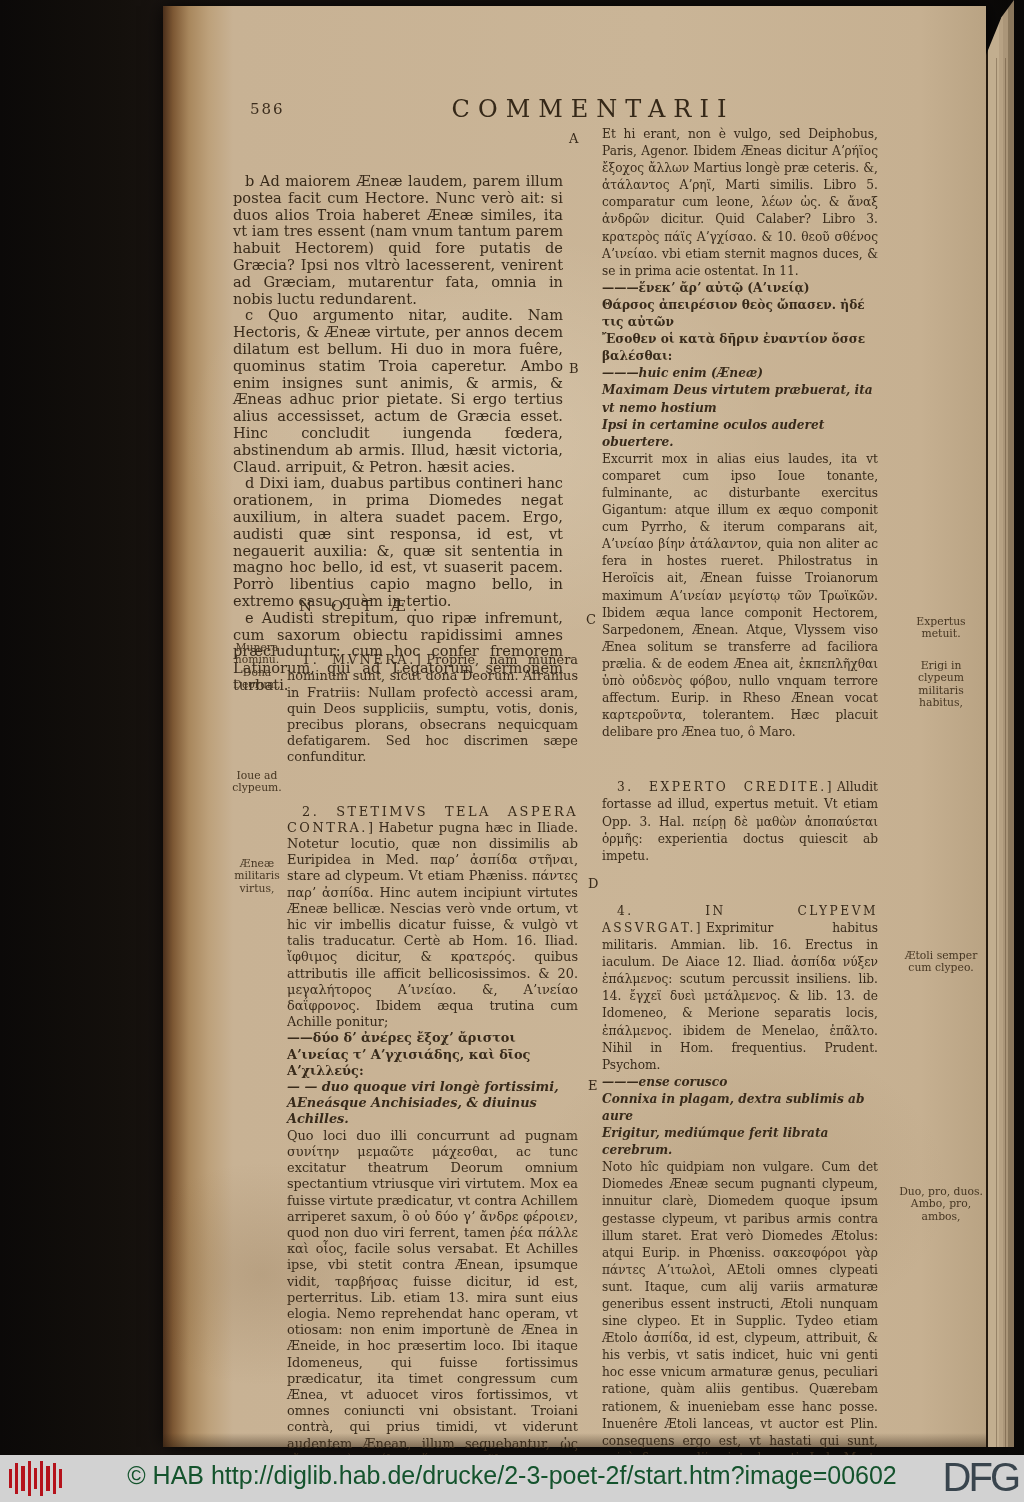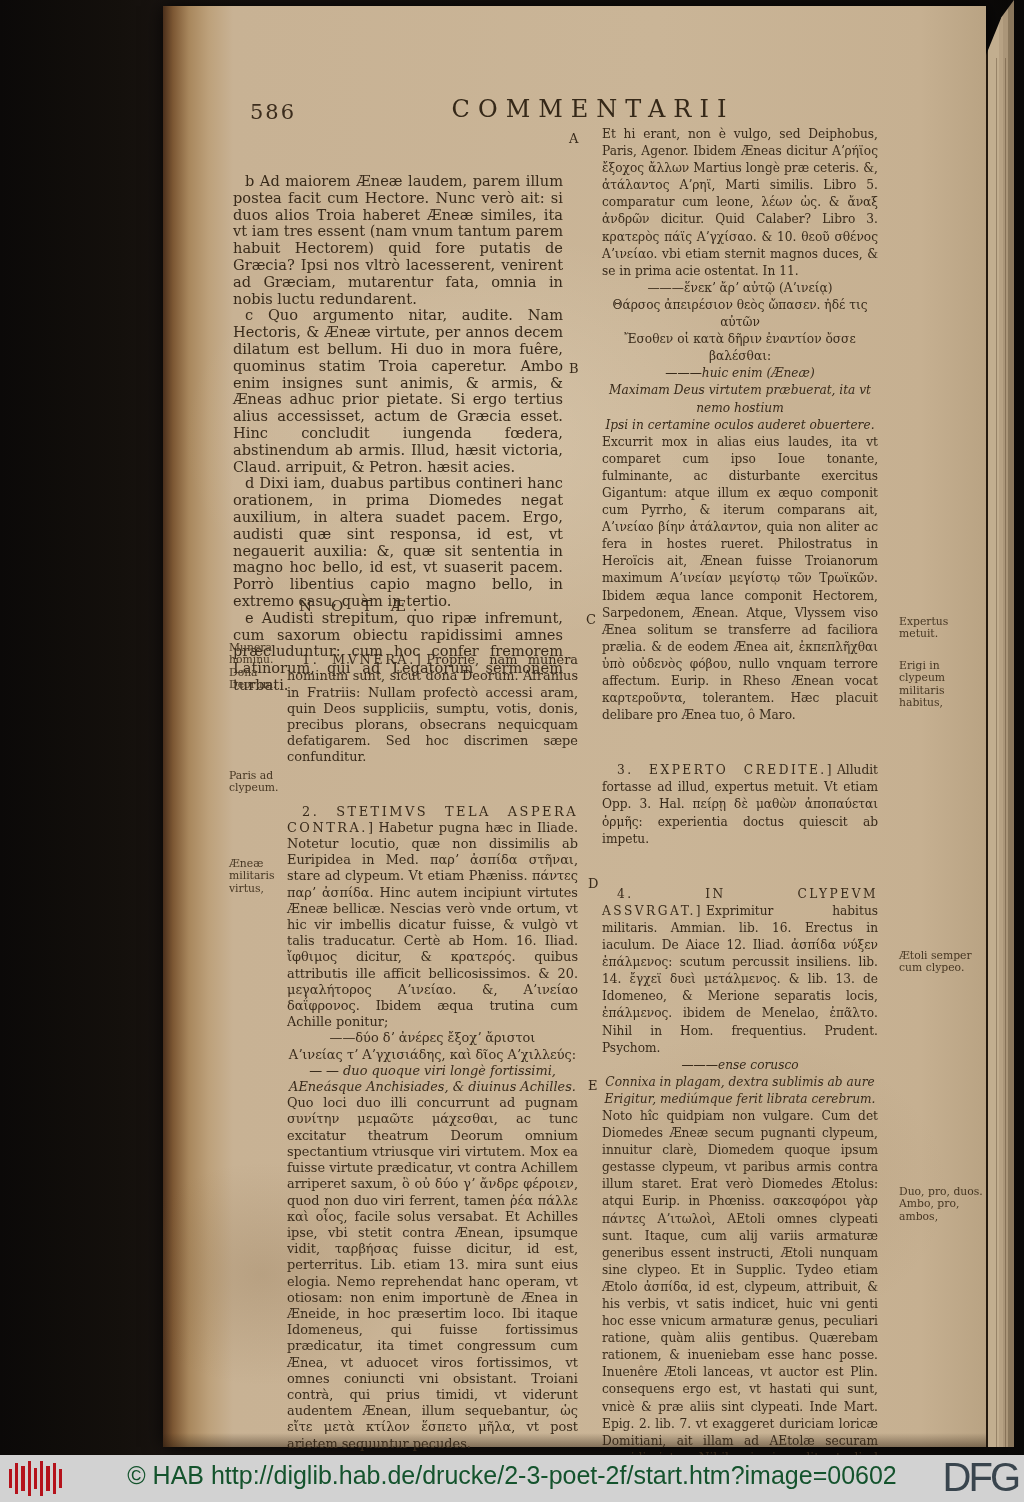--- a/index.html
+++ b/index.html
@@ -13,36 +13,36 @@
           radial-gradient(ellipse 300px 220px at 70% 82%, rgba(120,90,50,.14), transparent 70%),
           radial-gradient(ellipse 200px 160px at 12% 88%, rgba(110,80,45,.18), transparent 70%),
           linear-gradient(90deg,#4a2f1b 0,#7c5733 10px,#a8875d 26px,#bda17b 46px,#c8b294 70px,#cab597 60%,#c6b091 92%,#b9a383 100%);
         box-shadow:0 0 18px rgba(0,0,0,.8);}
   .page:after{content:"";position:absolute;left:0;right:0;bottom:0;height:14px;
         background:linear-gradient(0deg,rgba(45,30,15,.45),transparent);}
   .page-edge{position:absolute;left:986px;top:0;width:28px;height:1447px;
         background:linear-gradient(90deg,#241a10 0 2px,#c2ae8f 2px 46%,#b7a284 46% 62%,#ab9679 62% 80%,#8a775c 80% 100%);
         clip-path:polygon(0 3.8%,55% 1.2%,100% 0,100% 100%,0 100%);}
   .edge-line{position:absolute;top:4%;bottom:0;width:1px;background:rgba(70,50,30,.35);}
-  .pagenum{position:absolute;left:250px;top:100px;font-size:21px;letter-spacing:2px;color:#3c2d1d;}
+  .pagenum{position:absolute;left:250px;top:100px;font-size:15px;letter-spacing:2px;color:#3c2d1d;}
   .runtitle{position:absolute;left:408px;top:95px;width:370px;text-align:center;
             font-size:24px;letter-spacing:8px;color:#352818;}
   .col{position:absolute;text-align:justify;color:#382a1a;}
   .col-top-left{left:233px;top:126px;width:330px;font-size:14.6px;line-height:16.8px;margin-top:47px;}
   .col-notes-left{left:287px;top:598px;width:291px;font-size:12.9px;line-height:16.2px;}
   .col-right{left:602px;top:126px;width:276px;font-size:12.2px;line-height:17.1px;}
   .col p{margin:0;text-indent:12px;}
   .col p.flush{text-indent:0;}
   .col p.notep{text-indent:15px;margin-top:38px;}
   .nh{letter-spacing:2.5px;margin-right:3px;}
   .notae-head{letter-spacing:7px;font-size:15px;margin:0 0 16px 0;text-indent:0;}
-  .verse{text-align:center;text-indent:0 !important;}
+  .verse{text-align:left;text-indent:0 !important;font-weight:bold;}
   .verse.it{font-style:italic;}
   .glet{position:absolute;font-size:13px;color:#382a1a;}
-  .mnote{position:absolute;font-size:10.8px;line-height:12.3px;color:#463622;text-align:left;}
+  .mnote{position:absolute;font-size:10.8px;line-height:12.3px;color:#463622;text-align:center;}
   .mnote.lft{left:229px;width:56px;}
   .mnote.rgt{left:899px;width:84px;}
   
   .footer{position:absolute;left:0;top:1455px;width:1024px;height:47px;background:#d2d2d2;}
   .footer-text{position:absolute;left:0;top:6px;width:100%;text-align:center;
                font-family:"Liberation Sans",sans-serif;font-size:25px;color:#14532d;}
   .hab-logo{position:absolute;left:8px;top:5px;width:66px;height:37px;}
   .dfg{position:absolute;right:6px;top:0px;font-family:"Liberation Sans",sans-serif;
        font-weight:normal;font-size:40px;letter-spacing:-3px;color:#39454e;}
 </style>
@@ -97,21 +97,21 @@
 
   </div>
 
   <div class="glet" style="left:569px;top:131px">A</div>
   <div class="glet" style="left:569px;top:361px">B</div>
   <div class="glet" style="left:586px;top:612px">C</div>
   <div class="glet" style="left:588px;top:876px">D</div>
   <div class="glet" style="left:588px;top:1078px">E</div>
 
   <div class="mnote lft" style="top:642px">Munera hominū. Dona Deorum.</div>
-  <div class="mnote lft" style="top:770px">Paris ad clypeum.</div>
+  <div class="mnote lft" style="top:770px">Ioue ad clypeum.</div>
   <div class="mnote lft" style="top:858px">Æneæ militaris virtus,</div>
   <div class="mnote rgt" style="top:616px">Expertus metuit.</div>
   <div class="mnote rgt" style="top:660px">Erigi in clypeum militaris habitus,</div>
   <div class="mnote rgt" style="top:950px">Ætoli semper cum clypeo.</div>
   <div class="mnote rgt" style="top:1186px">Duo, pro, duos. Ambo, pro, ambos,</div>
 
   <div class="footer">
     <svg class="hab-logo" viewBox="0 0 66 37">
       <g fill="#b5121b">
         <rect x="1" y="9" width="3" height="19"></rect>

